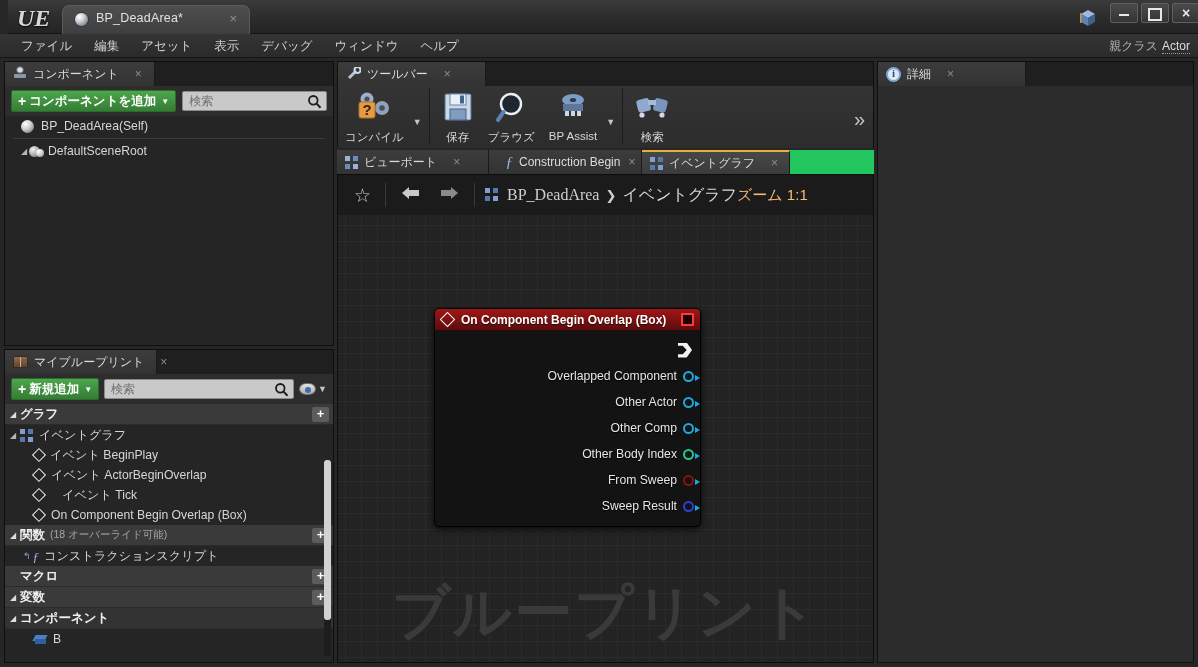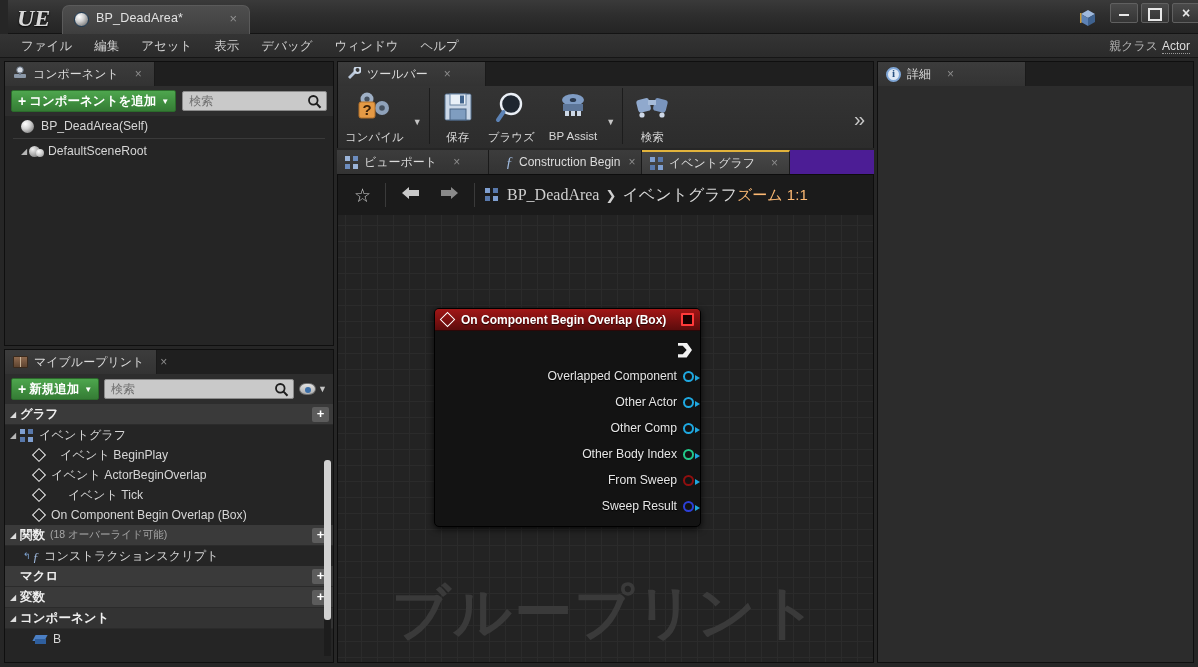--- a/index.html
+++ b/index.html
@@ -240,21 +240,21 @@
   .tb-sep { width: 1px; height: 56px; background: #1c1c1c; margin: 2px 5px 0; }
   .tb-caret { font-size: 9px; color: #c5c5c5; align-self: center; margin: 0 2px; padding-top:10px;}
   .tb-chev {
     margin-left: auto; margin-right: 8px; align-self: center;
     font-size: 20px; color: #c8c8c8; padding-top: 4px;
   }
 
   
   #graph-tabrow {
     position: absolute; left: 337px; top: 150px; width: 537px; height: 24px;
-    background: #4c1d95;
+    background: #22c55e;
   }
 
   
   #graph-panel {
     position: absolute; left: 337px; top: 174px; width: 537px; height: 489px;
     background: #1a1a1a; border: 1px solid #0d0d0d; overflow: hidden;
   }
   .graph-bread {
     position: absolute; left: 0; top: 0; width: 100%; height: 40px;
     background: #1b1b1b; display: flex; align-items: center; padding-left: 8px; gap: 0;
@@ -495,29 +495,29 @@
         <span class="sname">グラフ</span>
         <span class="mb-plus">+</span>
       </div>
       <div class="mb-item" style="padding-left:5px">
         <span class="arrow" style="width:10px;font-size:8px;color:#b6b6b6">◢</span>
         <span class="ic-grid4"></span>
         <span style="margin-left:6px">イベントグラフ</span>
       </div>
       <div class="mb-item" style="padding-left:28px">
         <span class="ic-diamond"></span>
-        <span style="margin-left:14px">イベント BeginPlay</span>
+        <span style="margin-left:4px">イベント BeginPlay</span>
       </div>
       <div class="mb-item" style="padding-left:28px">
         <span class="ic-diamond"></span>
         <span style="margin-left:5px">イベント ActorBeginOverlap</span>
       </div>
       <div class="mb-item" style="padding-left:28px">
         <span class="ic-diamond"></span>
-        <span style="margin-left:22px">イベント Tick</span>
+        <span style="margin-left:16px">イベント Tick</span>
       </div>
       <div class="mb-item" style="padding-left:28px">
         <span class="ic-diamond"></span>
         <span style="margin-left:5px">On Component Begin Overlap (Box)</span>
       </div>
 
       <div class="mb-section" style="padding-left:5px">
         <span class="arrow" style="width:10px;font-size:8px;color:#ddd">◢</span>
         <span class="sname">関数</span>
         <span class="ssub">(18 オーバーライド可能)</span>

